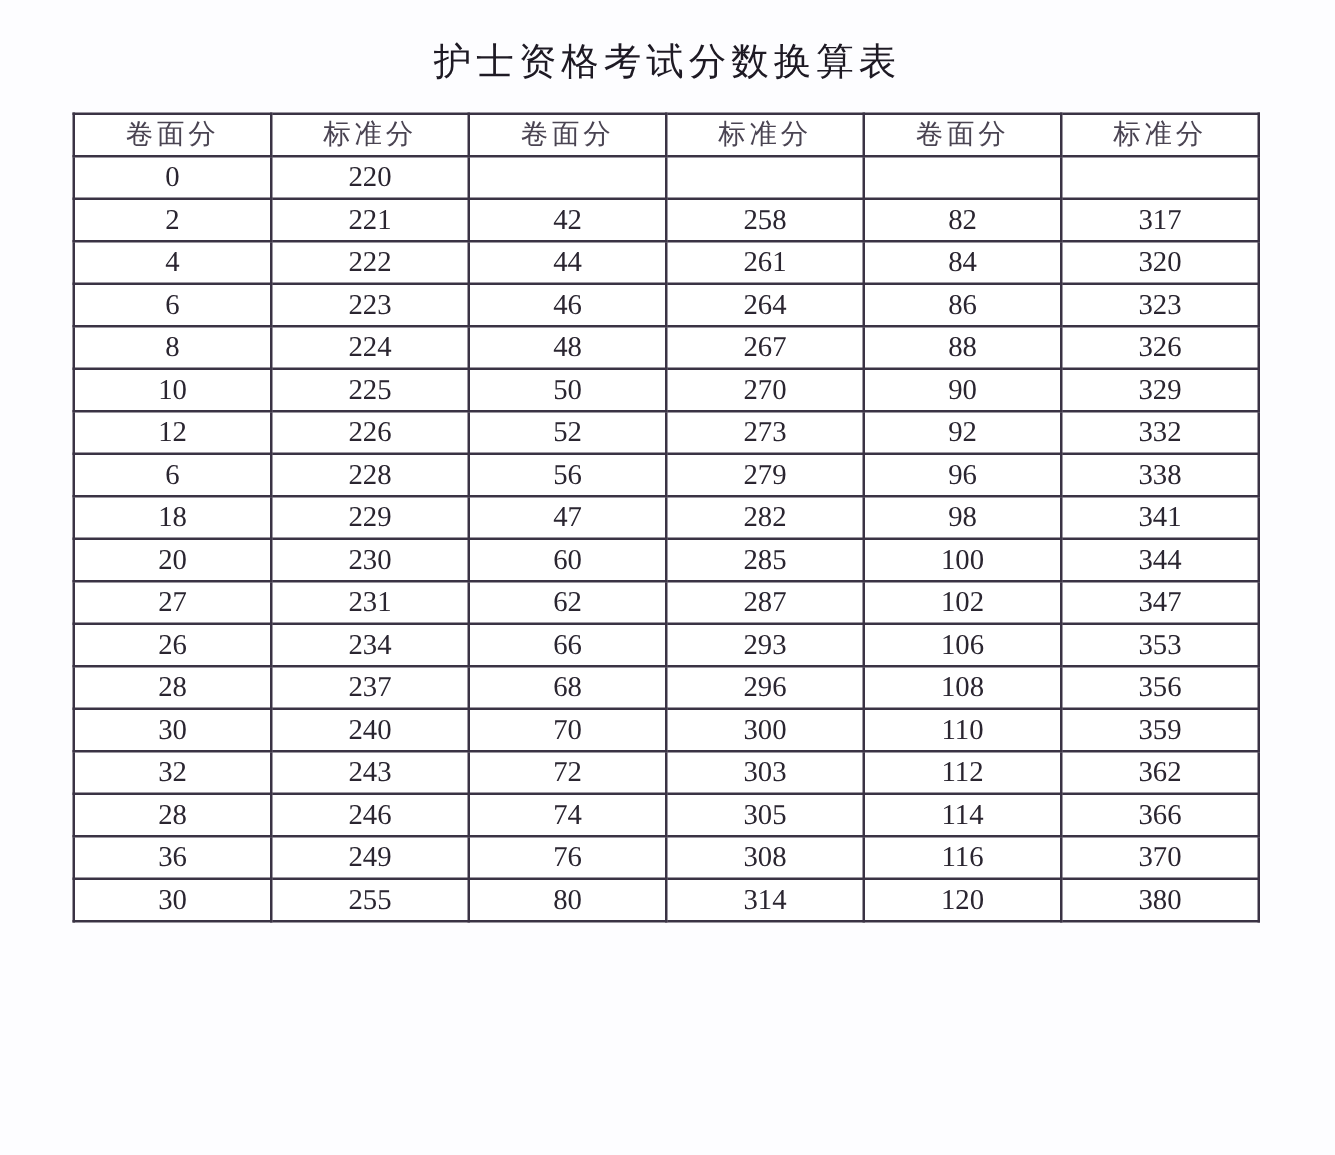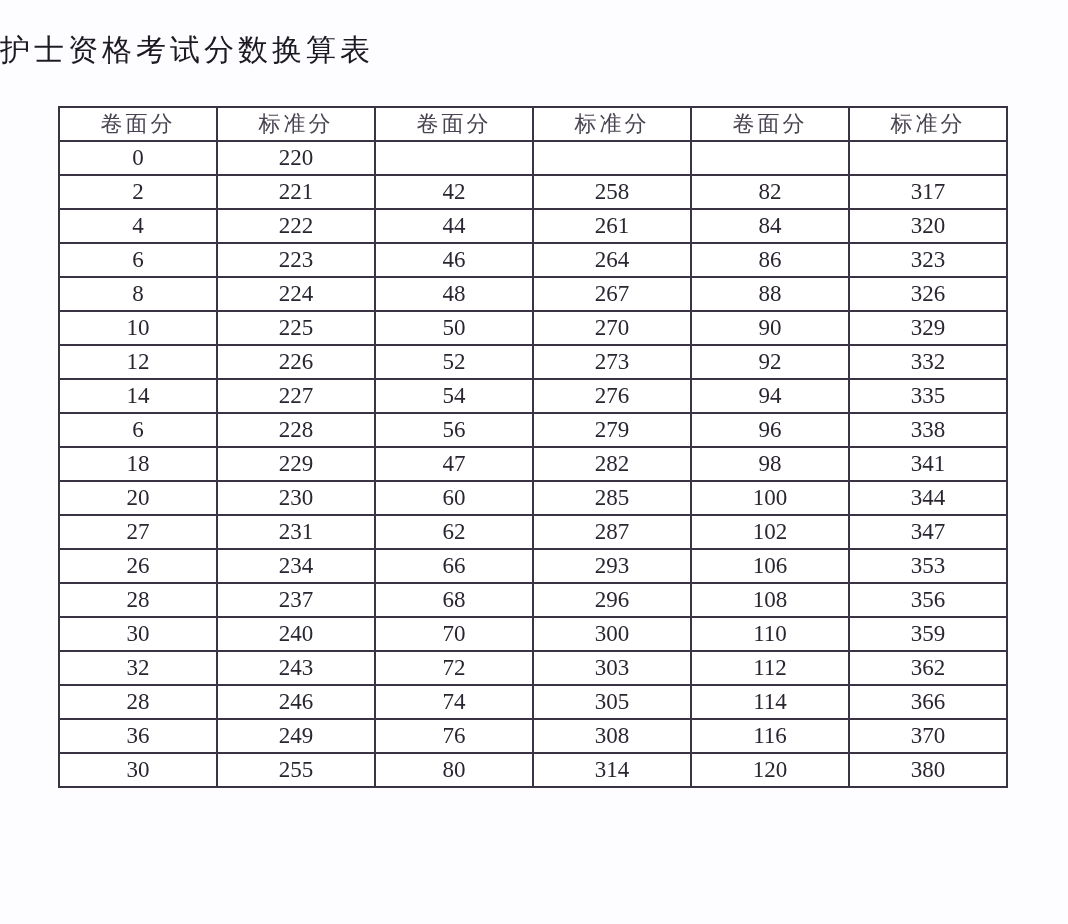--- a/index.html
+++ b/index.html
@@ -13,31 +13,31 @@
       position: relative;
       overflow: hidden;
       font-family: "Liberation Serif", "DejaVu Serif", serif;
       color: #2a2530;
     }
     .title {
       position: absolute;
       left: 0;
       top: 30px;
       width: 1068px;
-      text-align: left;
+      text-align: center;
       font-family: "DejaVu Serif", "Liberation Serif", serif;
       font-size: 30px;
       letter-spacing: 4px;
       color: #1e1a24;
       line-height: 40px;
     }
     table.score-table {
       position: absolute;
       left: 58px;
-      top: 106px;
+      top: 90px;
       width: 948px;
       border-collapse: collapse;
       table-layout: fixed;
       background: #ffffff;
     }
     table.score-table th,
     table.score-table td {
       border: 2px solid #3a3344;
       text-align: center;
       padding: 0;
@@ -132,28 +132,20 @@
       </tr>
       <tr>
         <td>12</td>
         <td>226</td>
         <td>52</td>
         <td>273</td>
         <td>92</td>
         <td>332</td>
       </tr>
       <tr>
-        <td>14</td>
-        <td>227</td>
-        <td>54</td>
-        <td>276</td>
-        <td>94</td>
-        <td>335</td>
-      </tr>
-      <tr>
         <td>6</td>
         <td>228</td>
         <td>56</td>
         <td>279</td>
         <td>96</td>
         <td>338</td>
       </tr>
       <tr>
         <td>18</td>
         <td>229</td>

